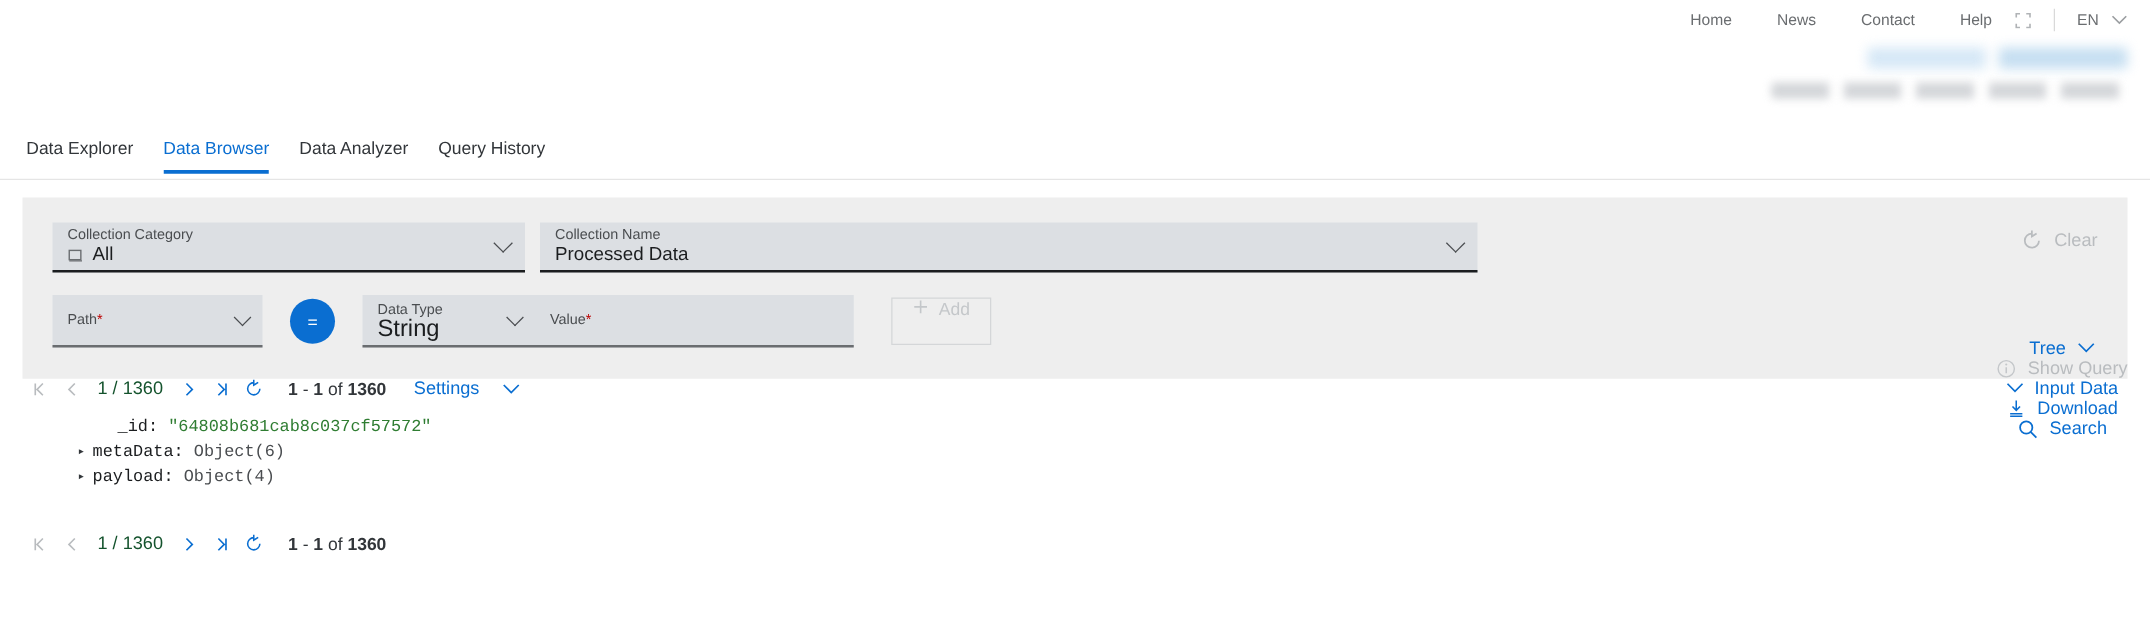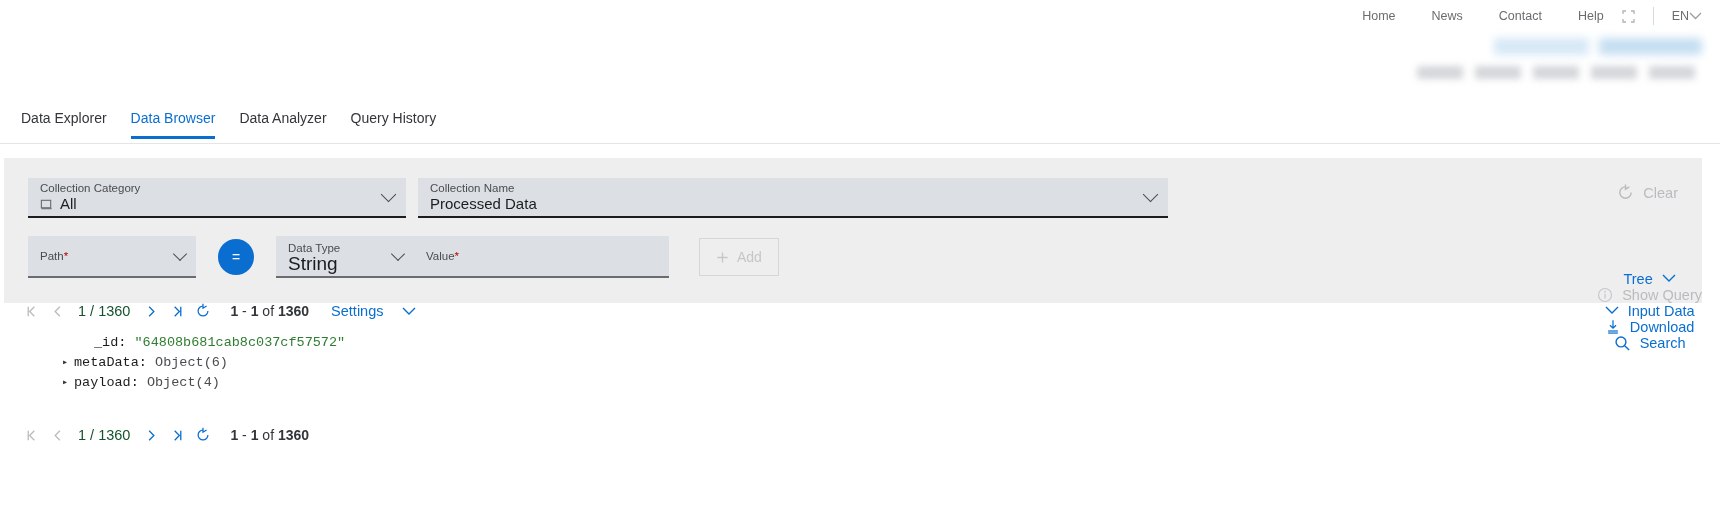--- a/index.html
+++ b/index.html
@@ -19,21 +19,21 @@
     padding-right: 18px;
   }
   .utilbar a {
     color: #6a6d70; font-size: 12.5px; text-decoration: none;
     margin-left: 36px; white-space: nowrap;
   }
   .util-icon { margin-left: 18px; color:#9b9ea1; display:inline-flex; align-items:center; }
   .util-div {
     margin-left: 18px; width: 1px; height: 18px; background: #d9d9d9; display:inline-block;
   }
-  .util-lang { margin-left: 18px; color:#6a6d70; font-size: 12.5px; display:inline-flex; align-items:center; }
+  .util-lang { margin-left: 18px; color:#6a6d70; font-size: 12.5px; display:inline-flex; align-items:center; gap:10px;}
 
   
   .redact {
     position: absolute; right: 18px; top: 36px; width: 300px; height: 50px;
     pointer-events: none;
   }
   .redact .bar1 {
     position:absolute; right: 0; top: 2px; width: 208px; height: 17px;
     background: linear-gradient(90deg,#cfe4f5,#cfe4f5 45%, transparent 46%, transparent 50%, #bcd9ef 51%, #bcd9ef);
     filter: blur(4.5px); opacity:.85; border-radius:3px;
@@ -62,21 +62,21 @@
     border-bottom: 1px solid #e5e5e5;
   }
   .subnav .stab {
     font-size: 14px; color: #32363a; cursor: pointer; white-space: nowrap;
     padding-bottom: 10px; border-bottom: 3px solid transparent;
   }
   .subnav .stab.active { color: #0a6ed1; border-bottom-color: #0a6ed1; }
 
   
   .filterpanel {
-    position: absolute; top: 158px; left: 4px; right: 18px; height: 145px;
+    position: absolute; top: 158px; left: 18px; right: 18px; height: 145px;
     background: #eeeeee;
   }
 
   .row1 { position:absolute; left: 24px; top: 20px; right: 24px; height: 40px; display:flex; }
   .selbox {
     background: #dcdfe3; border-bottom: 2px solid #1b1d1f;
     position: relative; height: 40px; display: flex; flex-direction: column;
     justify-content: center; padding: 0 12px; cursor: pointer;
   }
   .selbox .lbl { font-size: 11.5px; color: #4a4d50; line-height: 14px; }
@@ -113,21 +113,21 @@
   .eqbtn {
     width: 36px; height: 36px; border-radius: 50%; background: #0a6ed1;
     color: #fff; display: flex; align-items: center; justify-content: center;
     font-size: 14px; margin: 0 22px; cursor: pointer;
   }
   .f-type { width: 138px; }
   .f-value { width: 255px; }
   .addbtn {
     margin-left: 30px; height: 38px; min-width: 78px; border: 1px solid #d4d6d8;
     color: #c4c7ca; background: transparent; font-size: 14px;
-    display: flex; align-items: center; justify-content: center; gap: 8px;
+    display: flex; justify-content: center; gap: 8px;
     padding: 0 16px; cursor: default;
   }
 
   
   .toolbar {
     position: absolute; left: 18px; right: 18px; top: 296px; height: 30px;
     display: flex; align-items: center;
   }
   .pager { display: flex; align-items: center; gap: 0; }
   .pg-ico {

